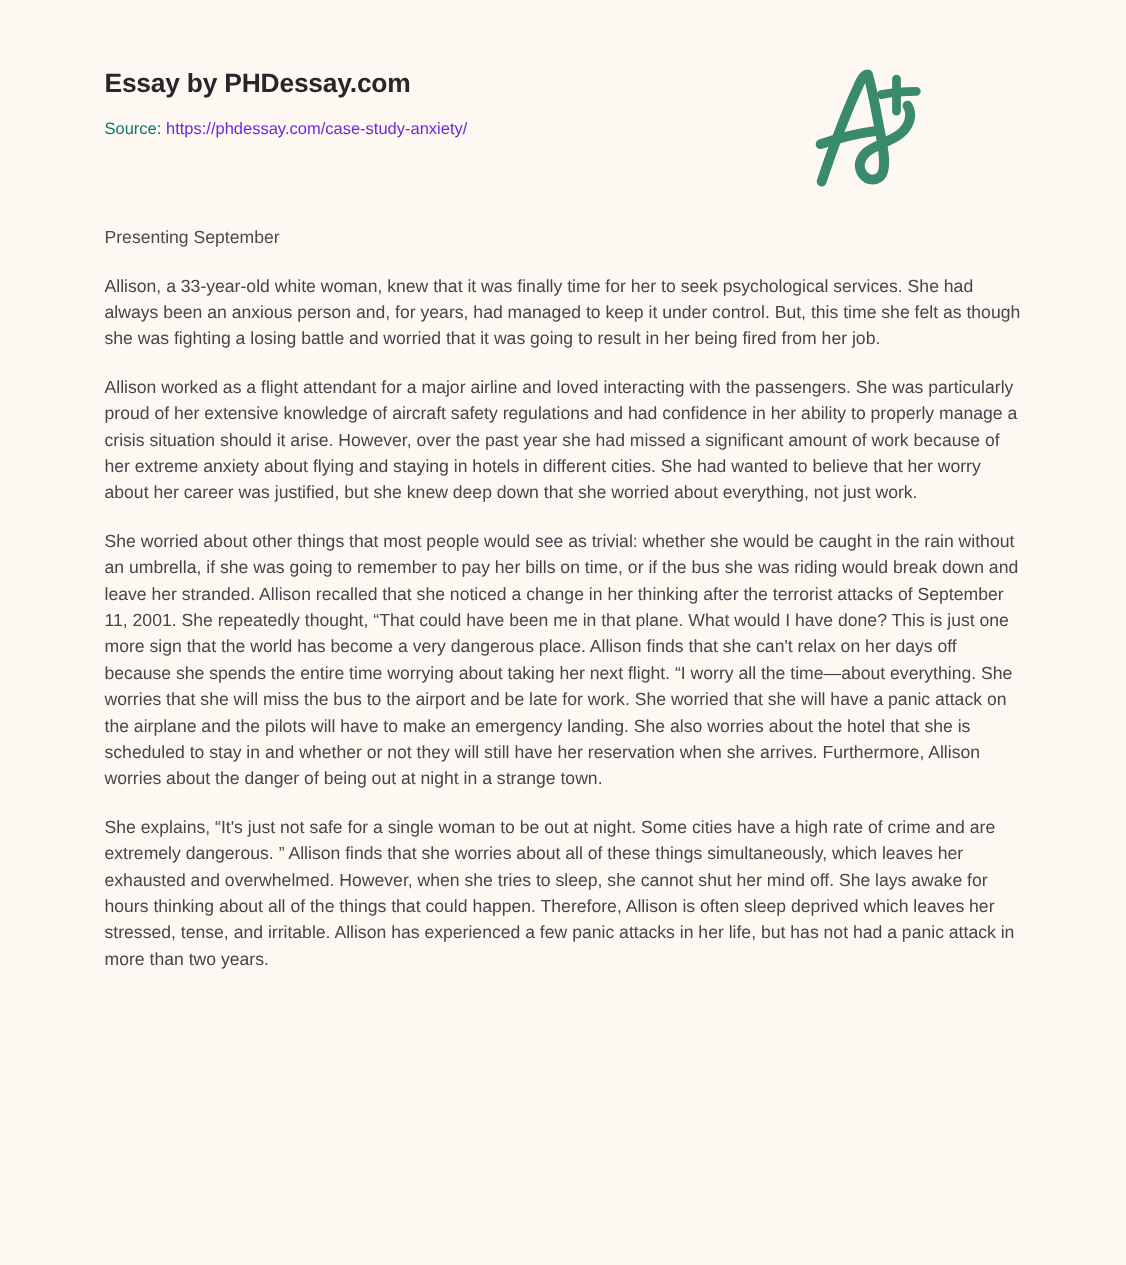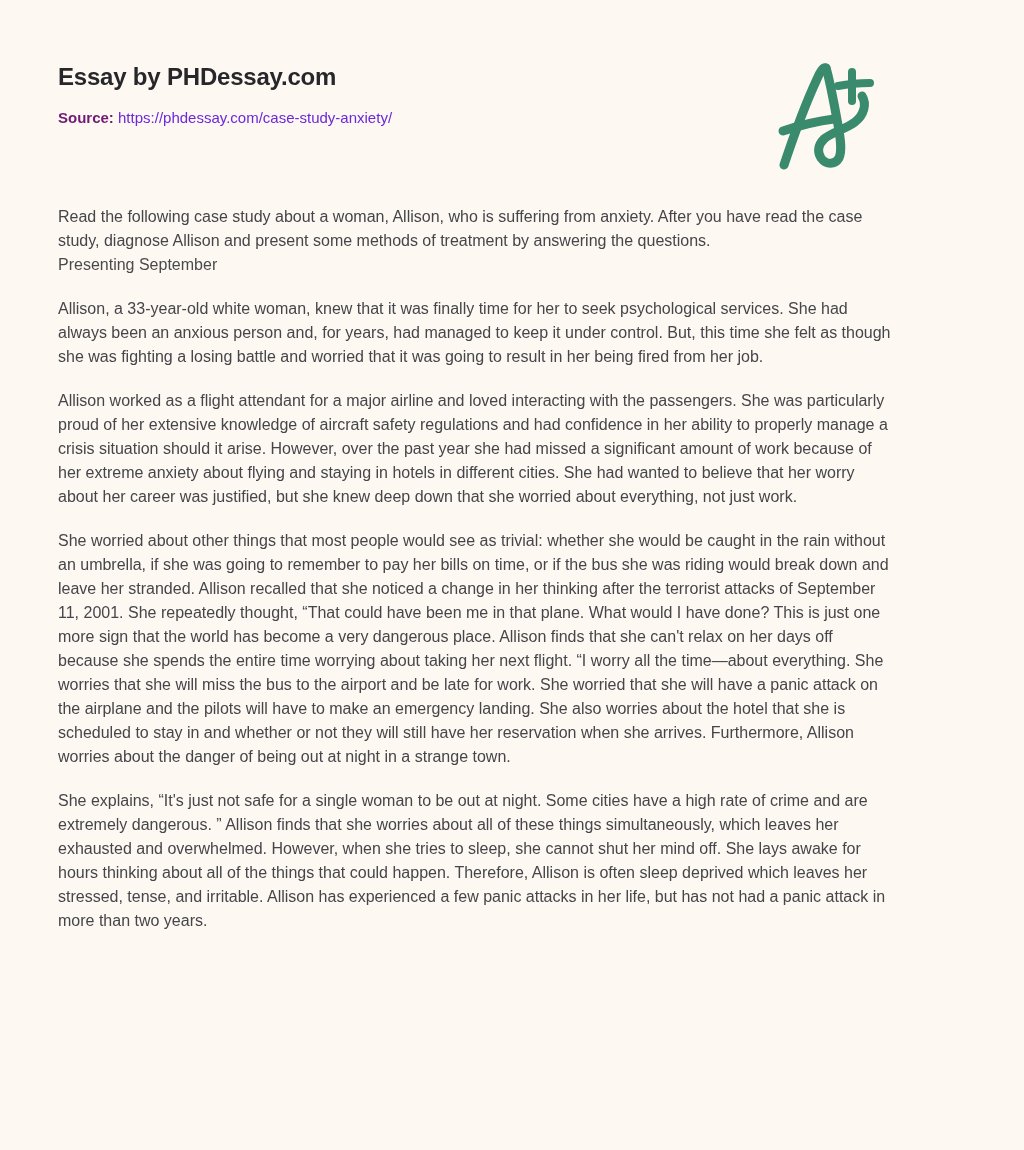--- a/index.html
+++ b/index.html
@@ -15,21 +15,21 @@
     color: #3a3a3c;
     overflow: hidden;
     position: relative;
   }
 
   .page {
     position: relative;
     width: 1024px;
     height: 1150px;
     box-sizing: border-box;
-    padding: 0 58px;
+    padding: 0 95px;
   }
 
   
   .header {
     position: relative;
     height: 205px;
   }
 
   .brand-block {
     position: absolute;
@@ -48,22 +48,21 @@
 
   .source-line {
     margin-top: 17px;
     font-size: 15px;
     line-height: 1.2;
     color: #8c8a87;
     white-space: nowrap;
   }
 
   .source-label {
-    color: #701a75;
-    font-weight: bold;
+    color: #0f766e;
   }
 
   .source-url {
     color: #6d28d9;
     text-decoration: none;
   }
 
   .logo {
     position: absolute;
     right: 84px;
@@ -146,21 +145,20 @@
         </g>
       </svg>
     </div>
 
   </div>
 
   <div class="content">
 
 
     <div>
-      <p class="para">Read the following case study about a woman, Allison, who is suffering from anxiety. After you have read the case study, diagnose Allison and present some methods of treatment by answering the questions.</p>
     </div>
 
     <div>
       <div class="section-label">Presenting September</div>
       <p class="para">Allison, a 33-year-old white woman, knew that it was finally time for her to seek psychological services. She had always been an anxious person and, for years, had managed to keep it under control. But, this time she felt as though she was fighting a losing battle and worried that it was going to result in her being fired from her job.</p>
       <p class="para">Allison worked as a flight attendant for a major airline and loved interacting with the passengers. She was particularly proud of her extensive knowledge of aircraft safety regulations and had confidence in her ability to properly manage a crisis situation should it arise. However, over the past year she had missed a significant amount of work because of her extreme anxiety about flying and staying in hotels in different cities. She had wanted to believe that her worry about her career was justified, but she knew deep down that she worried about everything, not just work.</p>
       <p class="para">She worried about other things that most people would see as trivial: whether she would be caught in the rain without an umbrella, if she was going to remember to pay her bills on time, or if the bus she was riding would break down and leave her stranded. Allison recalled that she noticed a change in her thinking after the terrorist attacks of September 11, 2001. She repeatedly thought, “That could have been me in that plane. What would I have done? This is just one more sign that the world has become a very dangerous place. Allison finds that she can't relax on her days off because she spends the entire time worrying about taking her next flight. “I worry all the time—about everything. She worries that she will miss the bus to the airport and be late for work. She worried that she will have a panic attack on the airplane and the pilots will have to make an emergency landing. She also worries about the hotel that she is scheduled to stay in and whether or not they will still have her reservation when she arrives. Furthermore, Allison worries about the danger of being out at night in a strange town.</p>
       <p class="para">She explains, “It's just not safe for a single woman to be out at night. Some cities have a high rate of crime and are extremely dangerous. ” Allison finds that she worries about all of these things simultaneously, which leaves her exhausted and overwhelmed. However, when she tries to sleep, she cannot shut her mind off. She lays awake for hours thinking about all of the things that could happen. Therefore, Allison is often sleep deprived which leaves her stressed, tense, and irritable. Allison has experienced a few panic attacks in her life, but has not had a panic attack in more than two years.</p>
     </div>
 

